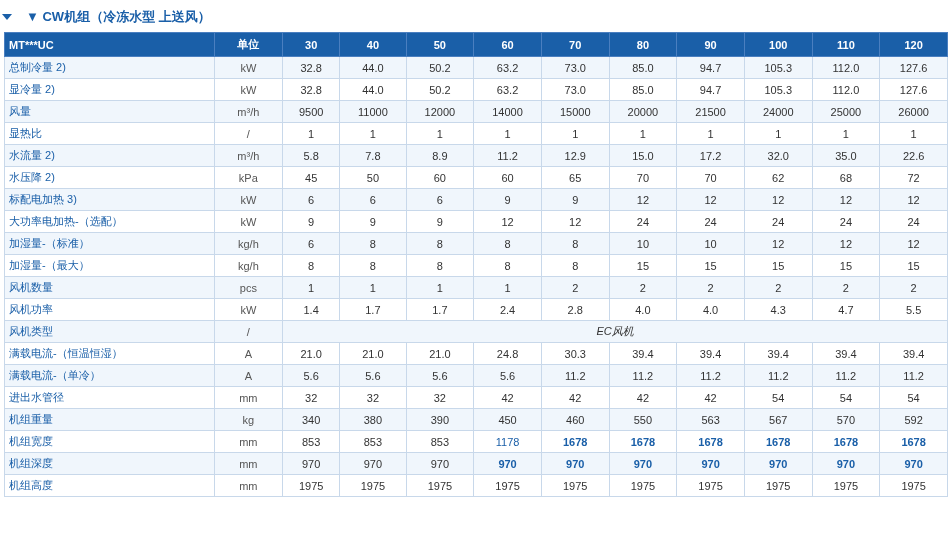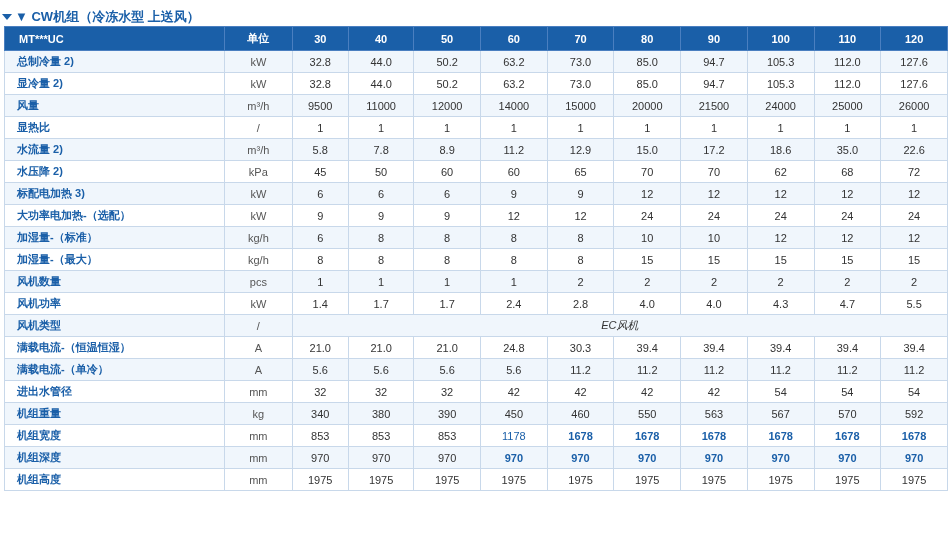--- a/index.html
+++ b/index.html
@@ -10,24 +10,24 @@
       color: #333;
       width: 952px;
     }
     .page-wrapper {
       padding: 8px 4px;
     }
     .section-title {
       color: #1a5fa8;
       font-size: 13px;
       font-weight: bold;
-      margin-bottom: 0;
+      margin-bottom: 6px;
       display: flex;
       align-items: center;
-      gap: 5px;
+      gap: 16px;
     }
     .triangle {
       width: 0;
       height: 0;
       border-left: 6px solid #1a5fa8;
       border-top: 5px solid transparent;
       border-bottom: 5px solid transparent;
       transform: rotate(90deg);
       display: inline-block;
     }
@@ -40,38 +40,38 @@
       background: #1a5fa8;
       color: #fff;
       text-align: center;
       padding: 4px 3px;
       border: 1px solid #4a7fc0;
       font-weight: bold;
       white-space: nowrap;
     }
     thead tr th:first-child {
       text-align: left;
-      padding-left: 14px;
+      padding-left: 4px;
       min-width: 110px;
     }
     thead tr th:nth-child(2) {
       min-width: 40px;
       text-align: center;
     }
     tbody tr td {
       border: 1px solid #c8d8ea;
       padding: 3px 4px;
       text-align: center;
       white-space: nowrap;
     }
     tbody tr td:first-child {
       text-align: left;
-      padding-left: 12px;
+      padding-left: 4px;
       color: #1a5fa8;
-      font-weight: bold;
+      font-weight: normal;
     }
     tbody tr td:nth-child(2) {
       color: #555;
     }
     tbody tr:nth-child(odd) {
       background: #f0f6fc;
     }
     tbody tr:nth-child(even) {
       background: #ffffff;
     }
@@ -161,21 +161,21 @@
         <tr>
           <td>水流量 2)</td>
           <td>m³/h</td>
           <td>5.8</td>
           <td>7.8</td>
           <td>8.9</td>
           <td>11.2</td>
           <td>12.9</td>
           <td>15.0</td>
           <td>17.2</td>
-          <td>18.6</td>
+          <td>32.0</td>
           <td>35.0</td>
           <td>22.6</td>
         </tr>
         <tr>
           <td>水压降 2)</td>
           <td>kPa</td>
           <td>45</td>
           <td>50</td>
           <td>60</td>
           <td>60</td>

